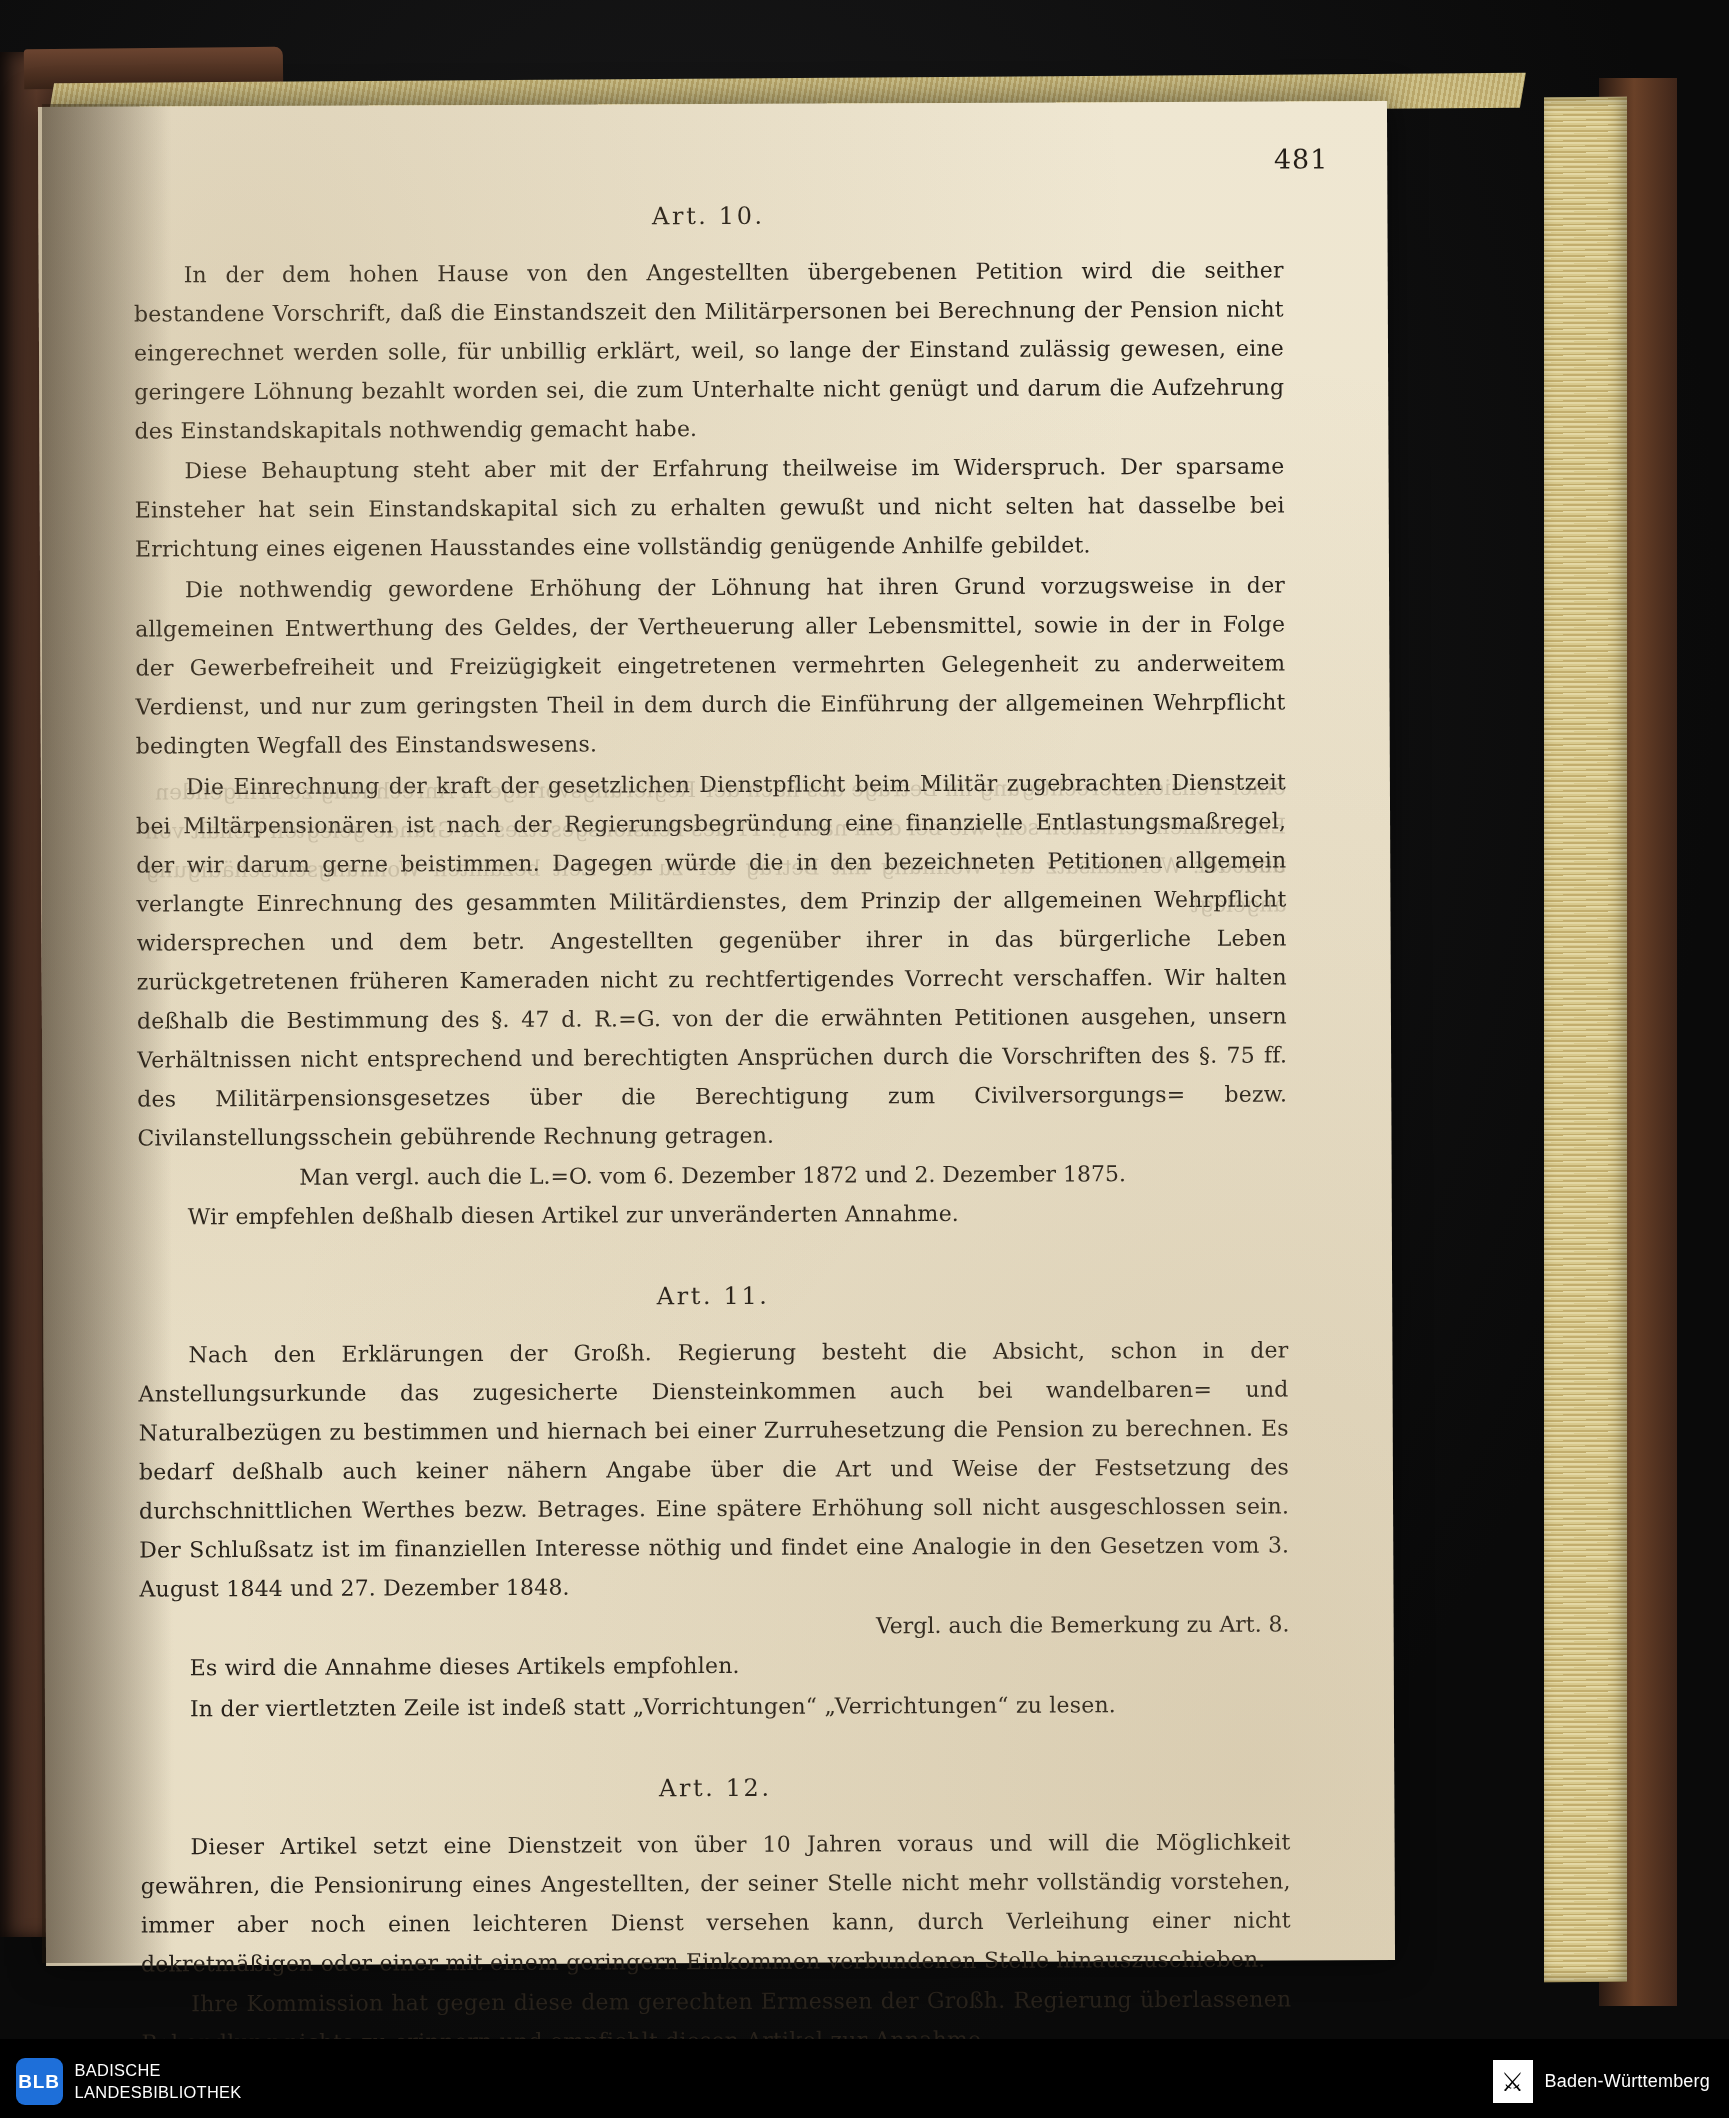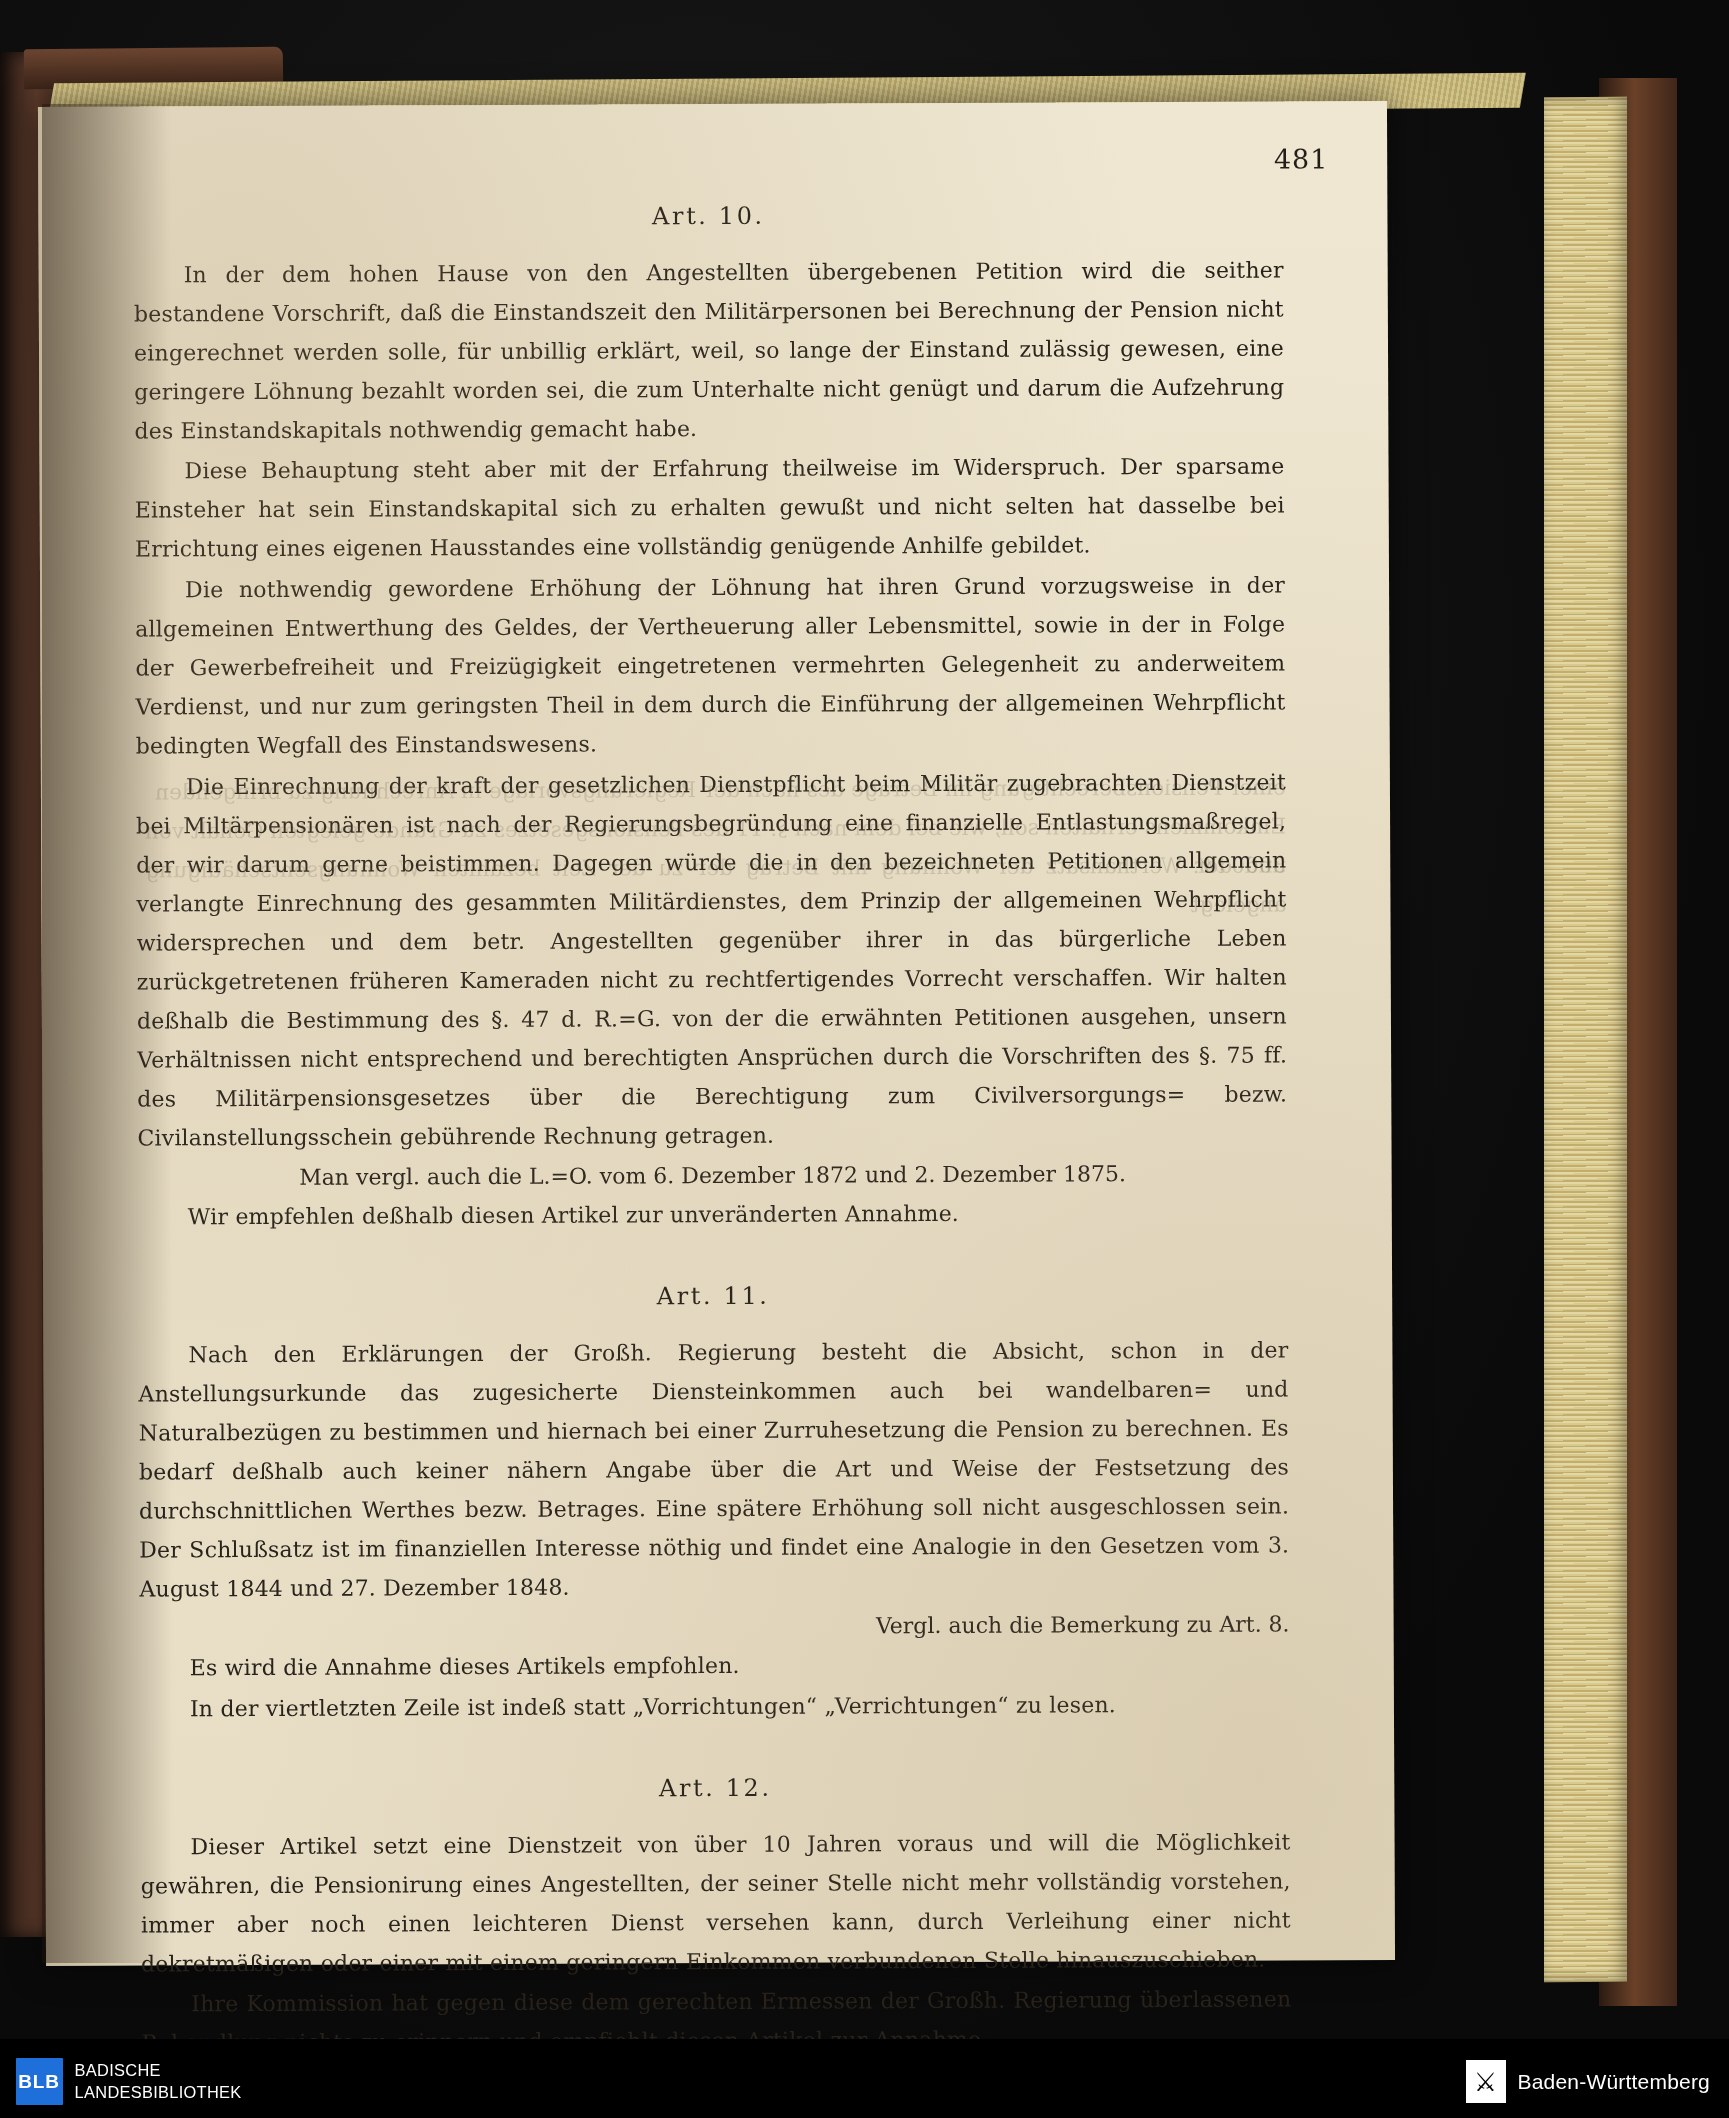--- a/index.html
+++ b/index.html
@@ -204,21 +204,21 @@
     width: 47px;
     height: 47px;
     background: #1e6fd9;
     color: #fff;
     font-family: "Liberation Sans", sans-serif;
     font-weight: bold;
     font-size: 19px;
     display: flex;
     align-items: center;
     justify-content: center;
-    border-radius: 1px;
+    border-radius: 9px;
     letter-spacing: 0.9px;
   }
   .blb-text {
     color: #ffffff;
     font-family: "Liberation Sans", sans-serif;
     font-size: 16.4px;
     line-height: 21.6px;
     letter-spacing: 0.3px;
   }
   .bw {
@@ -236,21 +236,21 @@
     color: #000;
     font-size: 26px;
     display: flex;
     align-items: center;
     justify-content: center;
     font-family: "DejaVu Sans", sans-serif;
   }
   .bw-text {
     color: #fff;
     font-family: "Liberation Sans", sans-serif;
-    font-size: 21px;
+    font-size: 18px;
     letter-spacing: 0.2px;
   }
 
   
   .gutter-shade {
     position: absolute;
     left: 42px;
     top: 104px;
     width: 130px;
     height: 1859px;

